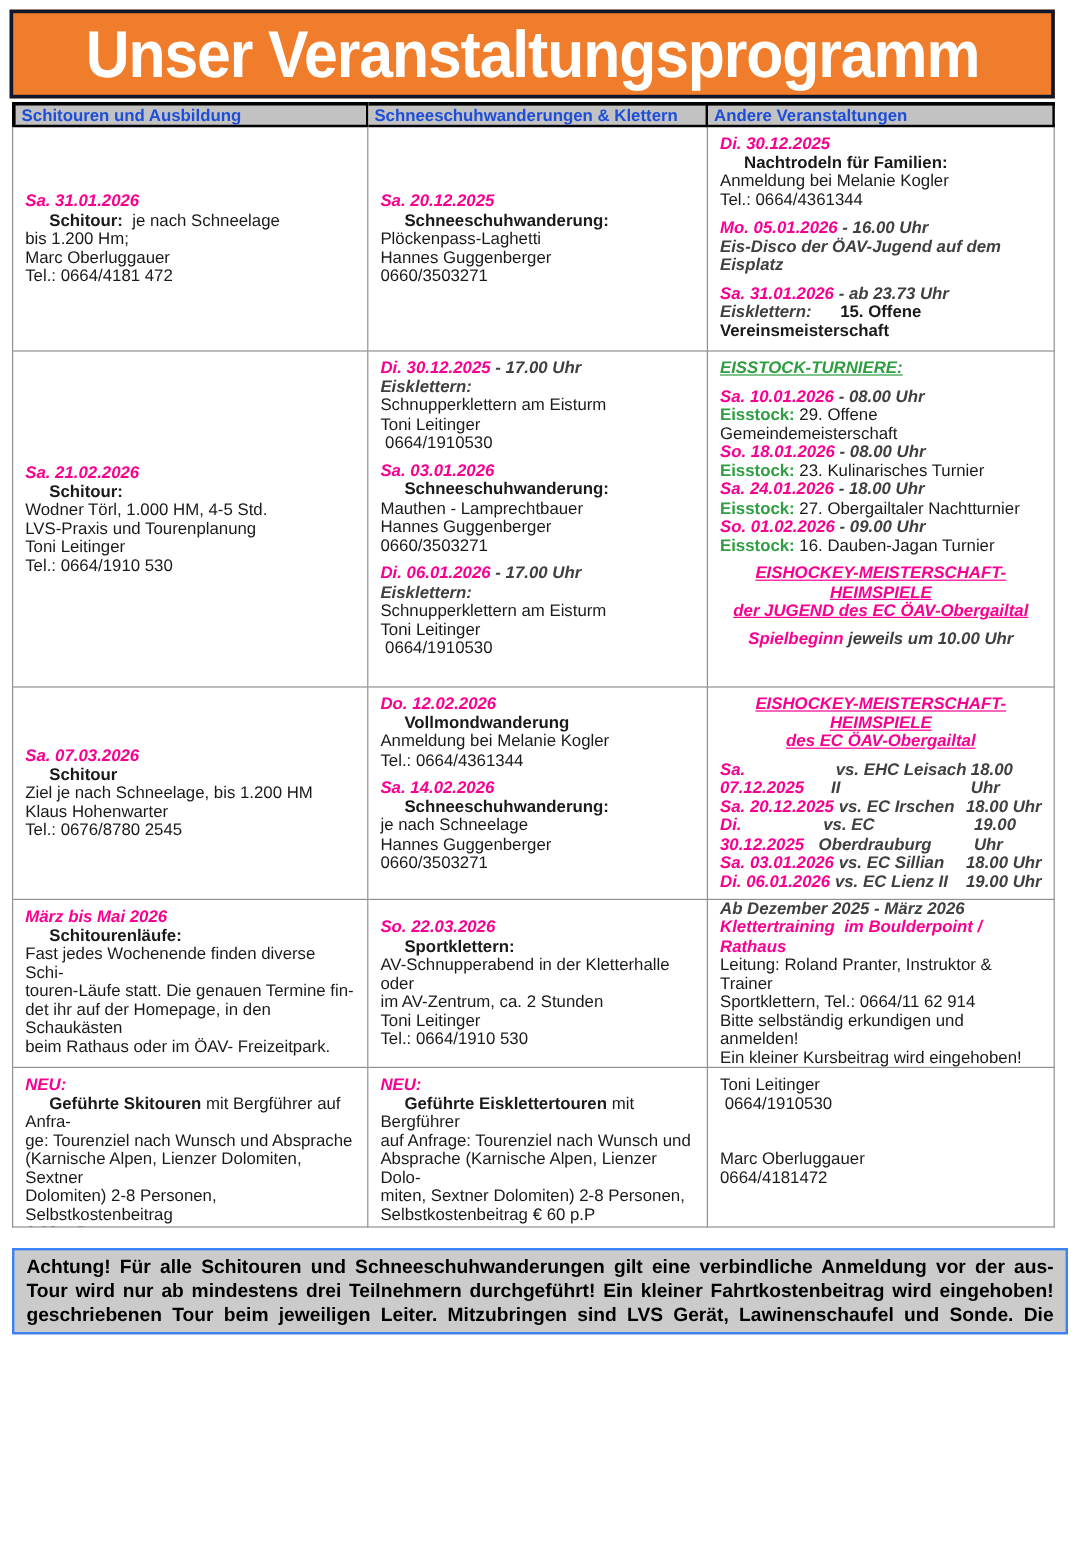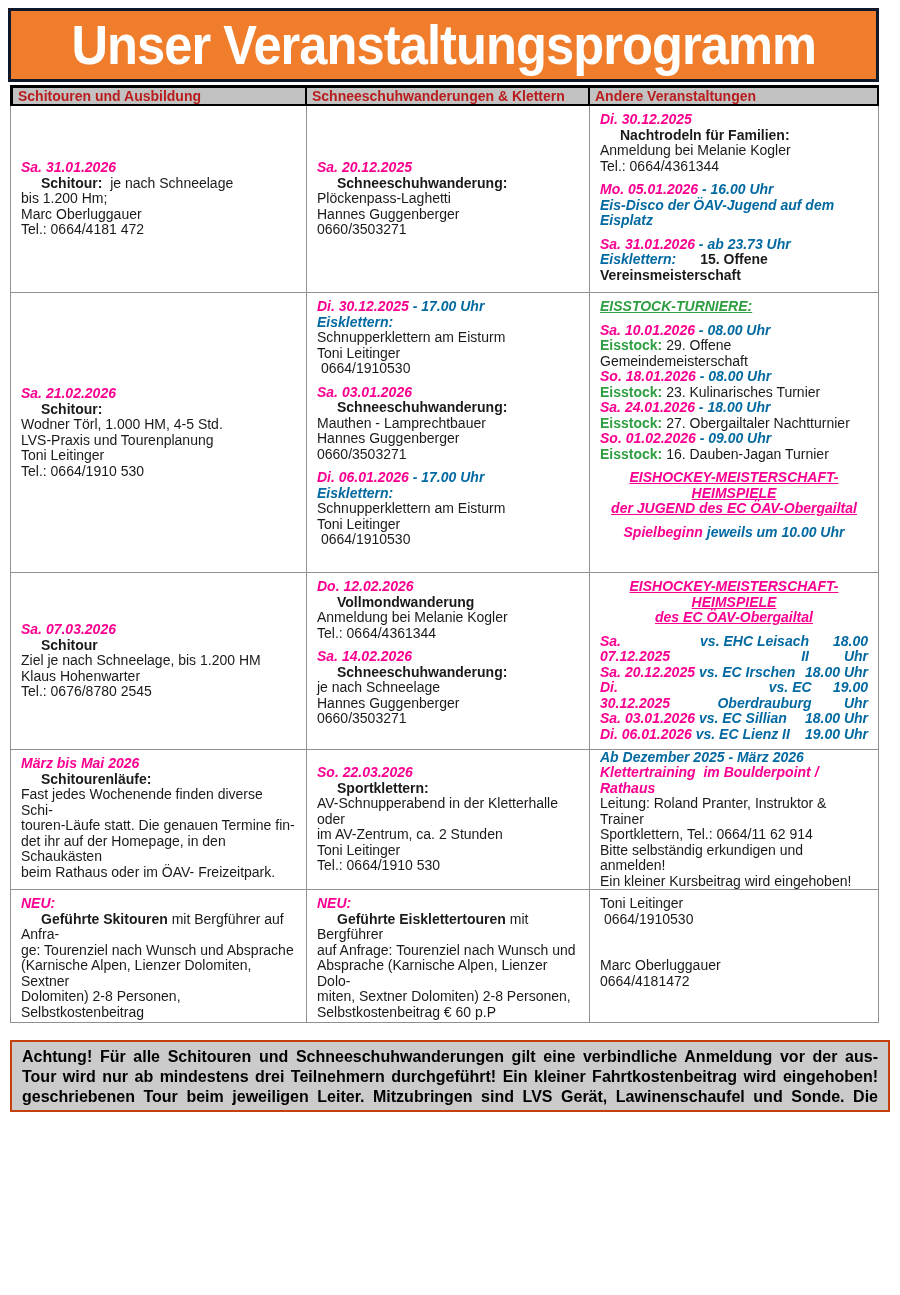--- a/index.html
+++ b/index.html
@@ -9,43 +9,43 @@
           background:var(--orange,#F07D2B);border:3px solid #0f172a;
           display:flex;align-items:center;justify-content:center;overflow:hidden;}
   .banner .ttl{font-size:55px;font-weight:bold;color:#fff;white-space:nowrap;
                letter-spacing:-1px;transform:scaleX(0.92);}
   .grid{position:absolute;left:10px;top:85px;width:869px;display:grid;
         grid-template-columns:297px 283px 289px;
         grid-template-rows:21px 187px 280px 177px 140px 133px;}
   .hcell{box-sizing:border-box;background:var(--header_gray,#C2C2C2);
          border-top:3px solid #000;border-bottom:2px solid #000;border-right:2px solid #000;
          display:flex;align-items:center;padding-left:5px;
-         font-size:14px;font-weight:bold;color:#b91c1c;}
+         font-size:14px;font-weight:bold;color:#1d4ed8;}
   .hcell.cfirst{border-left:3px solid #000;}
   .cell{box-sizing:border-box;border-right:1px solid var(--cell_border,#909090);
         border-bottom:1px solid var(--cell_border,#909090);
         padding:6px 10px;font-size:14px;line-height:15.5px;overflow:hidden;
         display:flex;flex-direction:column;justify-content:flex-start;}
   .cell.cfirst{border-left:1px solid var(--cell_border,#909090);}
   .cell.vcenter{justify-content:center;}
   .para + .para{margin-top:8px;}
   .para.center{text-align:center;}
   .ln{min-height:15.5px;}
   .ln.flexln{display:flex;}
   .spacer{flex:1;}
   .seg{white-space:pre-wrap;}
   .seg.plain{color:#1a1a1a;}
   .seg.bold{font-weight:bold;color:#1a1a1a;margin-left:20px;}
-  .seg.bi{font-weight:bold;font-style:italic;color:#0369a1;text-align:right;}
+  .seg.bi{font-weight:bold;font-style:italic;color:#404040;}
   .seg.pink{font-weight:bold;font-style:italic;color:var(--pink,#FA0091);}
   .seg.pinku{font-weight:bold;font-style:italic;color:var(--pink,#FA0091);text-decoration:underline;}
   .seg.green{font-weight:bold;color:var(--green,#2E9E41);margin-top:44px;}
   .seg.greenu{font-weight:bold;font-style:italic;color:var(--green,#2E9E41);text-decoration:underline;}
   .notice{position:absolute;left:10px;top:1040px;width:880px;height:72px;box-sizing:border-box;
-          background:var(--notice_gray,#CBCBCB);border:2px solid #c2410c;
+          background:var(--notice_gray,#CBCBCB);border:2px solid #3b82f6;
           padding:5px 10px;font-size:16px;font-weight:bold;color:#000;line-height:20px;}
   .notice .nln{text-align:justify;text-align-last:justify;white-space:normal;}
 </style>
 </head>
 <body>
 
 <div class="page">
 
   <div class="banner">
     <span class="ttl">Unser Veranstaltungsprogramm</span>

